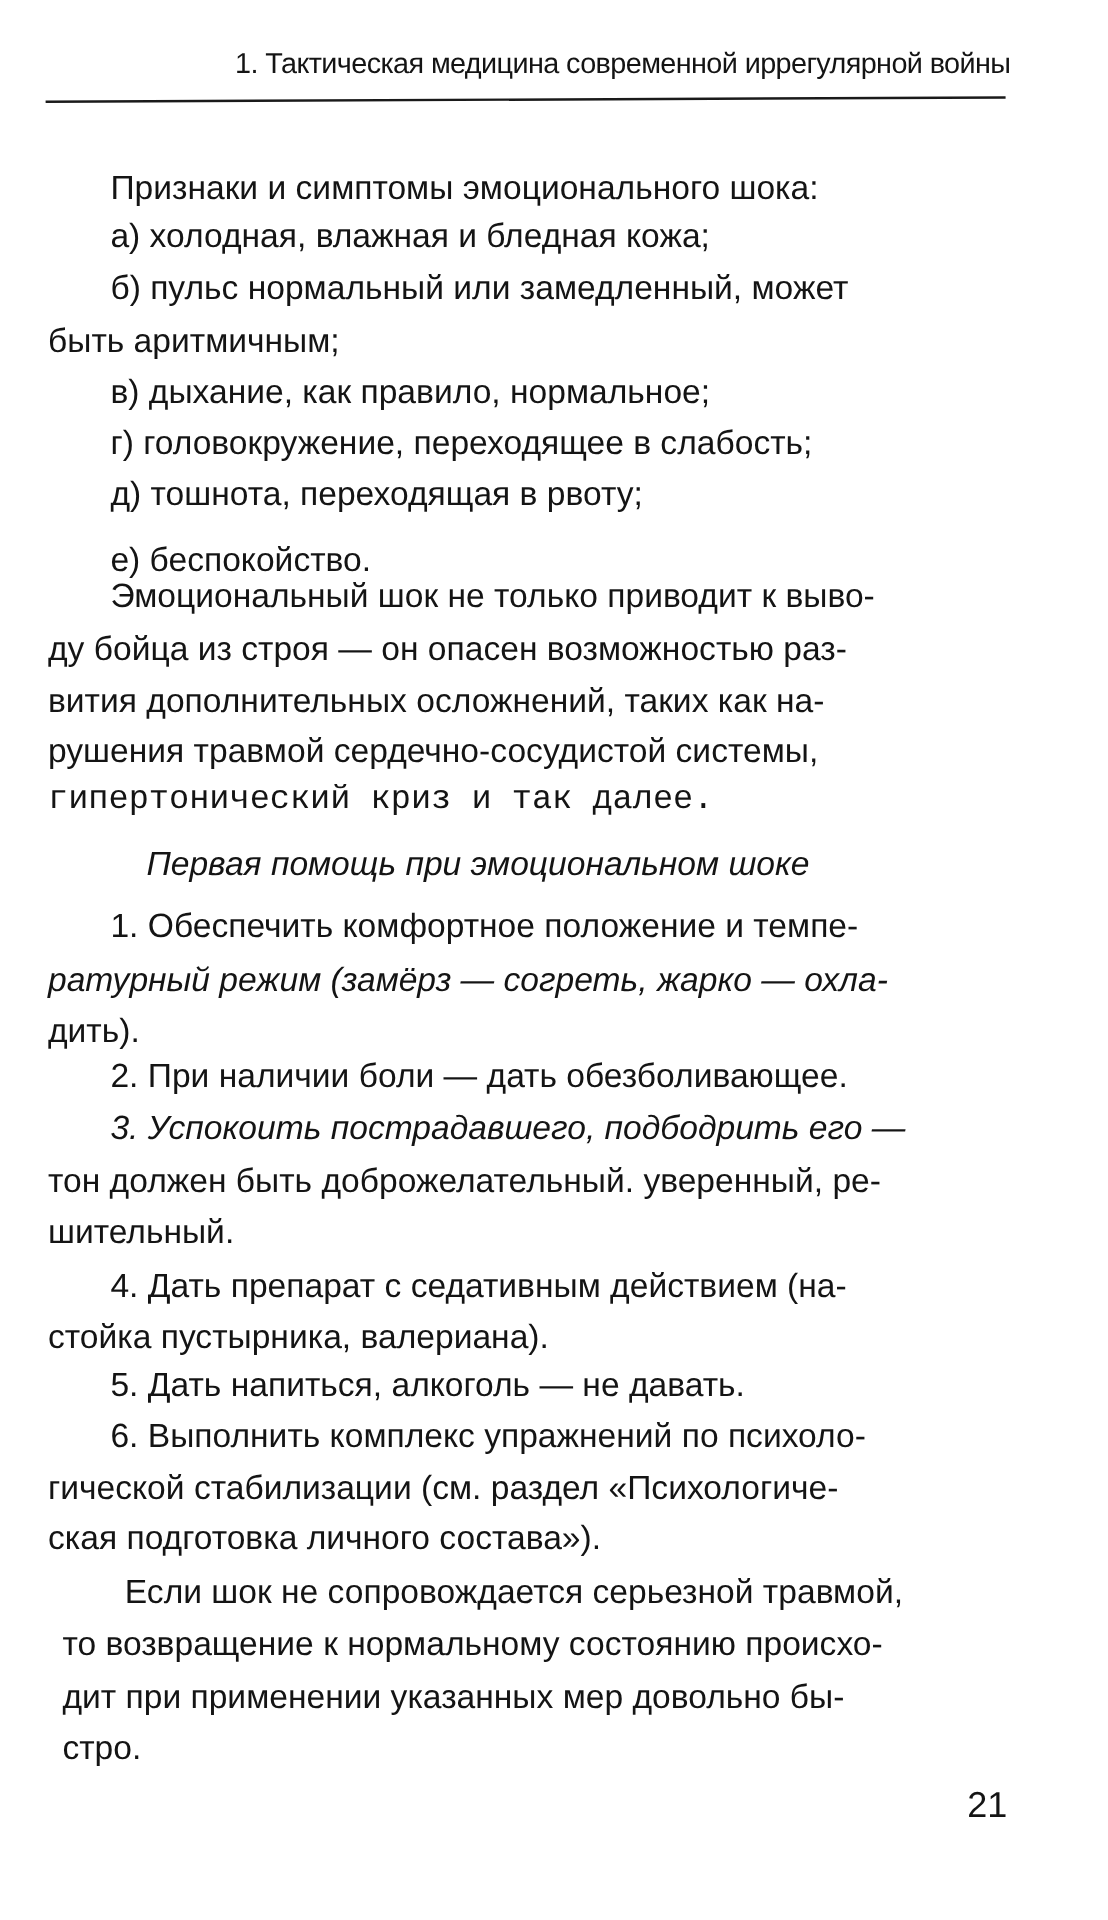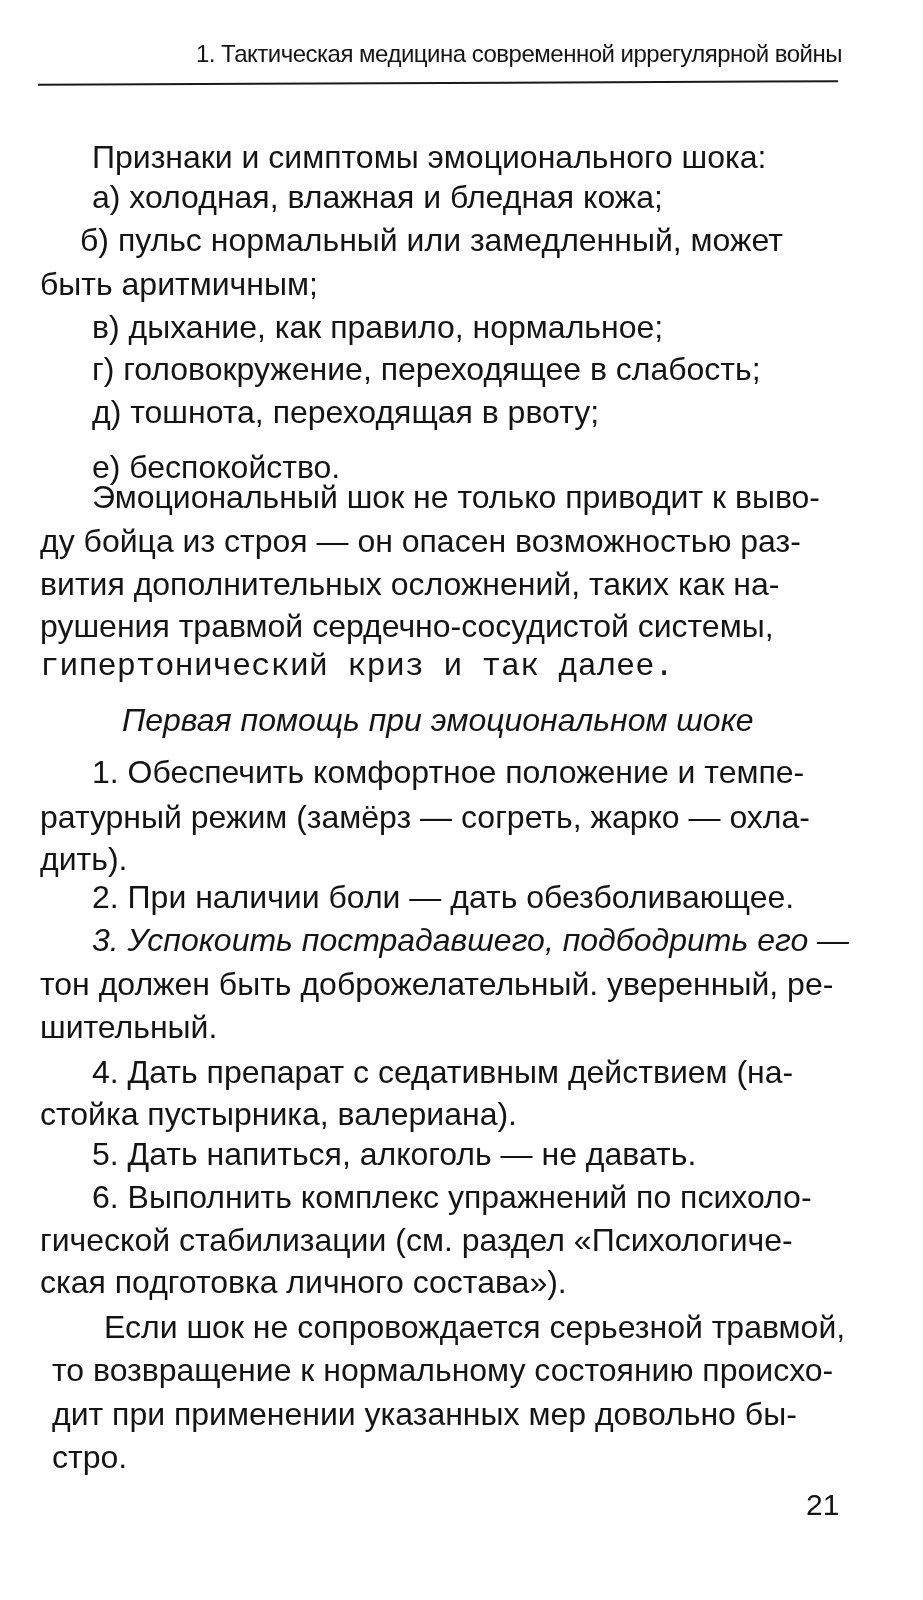--- a/index.html
+++ b/index.html
@@ -2,50 +2,50 @@
 <html><head>
 <meta charset="utf-8">
 <style>
   html, body { margin: 0; padding: 0; background: #ffffff; }
   body { width: 923px; height: 1600px; position: relative; overflow: hidden;
          font-family: "Liberation Sans", sans-serif; color: #141414; }
   .header { position: absolute; left: 130px; top: 40px; width: 712px;
             font-size: 24px; letter-spacing: -0.5px; text-align: right; }
   .rule { position: absolute; left: 38px; top: 82px; width: 800px; height: 2px;
           background: #1a1a1a; transform: rotate(-0.25deg); }
-  .line { position: absolute; font-size: 32px; white-space: nowrap; line-height: 34px; }
+  .line { position: absolute; font-size: 28px; white-space: nowrap; line-height: 34px; }
   .just { display: flex; justify-content: space-between; }
   .italic { font-style: italic; }
   .pnum { position: absolute; left: 806px; top: 1488px; font-size: 30px; }
 </style>
 </head>
 <body>
 
 <div class="header">1. Тактическая медицина современной иррегулярной войны</div>
 <div class="rule"></div>
 
 <div class="line" style="left:92px;top:140px;">Признаки и симптомы эмоционального шока:</div>
 <div class="line" style="left:92px;top:180px;">а) холодная, влажная и бледная кожа;</div>
-<div class="line just" style="left:80px;top:223px;width:742px;">б) пульс нормальный или замедленный, может</div>
+<div class="line just" style="left:92px;top:223px;width:742px;">б) пульс нормальный или замедленный, может</div>
 <div class="line" style="left:40px;top:267px;">быть аритмичным;</div>
 <div class="line" style="left:92px;top:310px;">в) дыхание, как правило, нормальное;</div>
 <div class="line" style="left:92px;top:352px;">г) головокружение, переходящее в слабость;</div>
 <div class="line" style="left:92px;top:395px;">д) тошнота, переходящая в рвоту;</div>
 <div class="line" style="left:92px;top:437px;margin-top:13px;">е) беспокойство.</div>
 
 <div class="line" style="left:92px;top:480px;">Эмоциональный шок не только приводит к выво-</div>
 <div class="line" style="left:40px;top:524px;">ду бойца из строя — он опасен возможностью раз-</div>
 <div class="line" style="left:40px;top:567px;">вития дополнительных осложнений, таких как на-</div>
 <div class="line" style="left:40px;top:609px;">рушения травмой сердечно-сосудистой системы,</div>
 <div class="line" style="left:40px;top:650px;font-family:Liberation Mono, monospace;">гипертонический криз и так далее.</div>
 
 <div class="line italic" style="left:122px;top:703px;">Первая помощь при эмоциональном шоке</div>
 
 <div class="line" style="left:92px;top:755px;">1. Обеспечить комфортное положение и темпе-</div>
-<div class="line" style="left:40px;top:800px;">ратурный режим (замёрз — согреть, жарко — охла-</div>
+<div class="line" style="left:40px;top:800px;font-style:italic;">ратурный режим (замёрз — согреть, жарко — охла-</div>
 <div class="line" style="left:40px;top:842px;">дить).</div>
 <div class="line" style="left:92px;top:880px;">2. При наличии боли — дать обезболивающее.</div>
 <div class="line" style="left:92px;top:923px;font-style:italic;">3. Успокоить пострадавшего, подбодрить его —</div>
 <div class="line" style="left:40px;top:967px;">тон должен быть доброжелательный. уверенный, ре-</div>
 <div class="line" style="left:40px;top:1010px;">шительный.</div>
 <div class="line" style="left:92px;top:1055px;">4. Дать препарат с седативным действием (на-</div>
 <div class="line" style="left:40px;top:1097px;">стойка пустырника, валериана).</div>
 <div class="line" style="left:92px;top:1137px;">5. Дать напиться, алкоголь — не давать.</div>
 <div class="line" style="left:92px;top:1180px;">6. Выполнить комплекс упражнений по психоло-</div>
 <div class="line" style="left:40px;top:1223px;">гической стабилизации (см. раздел «Психологиче-</div>

